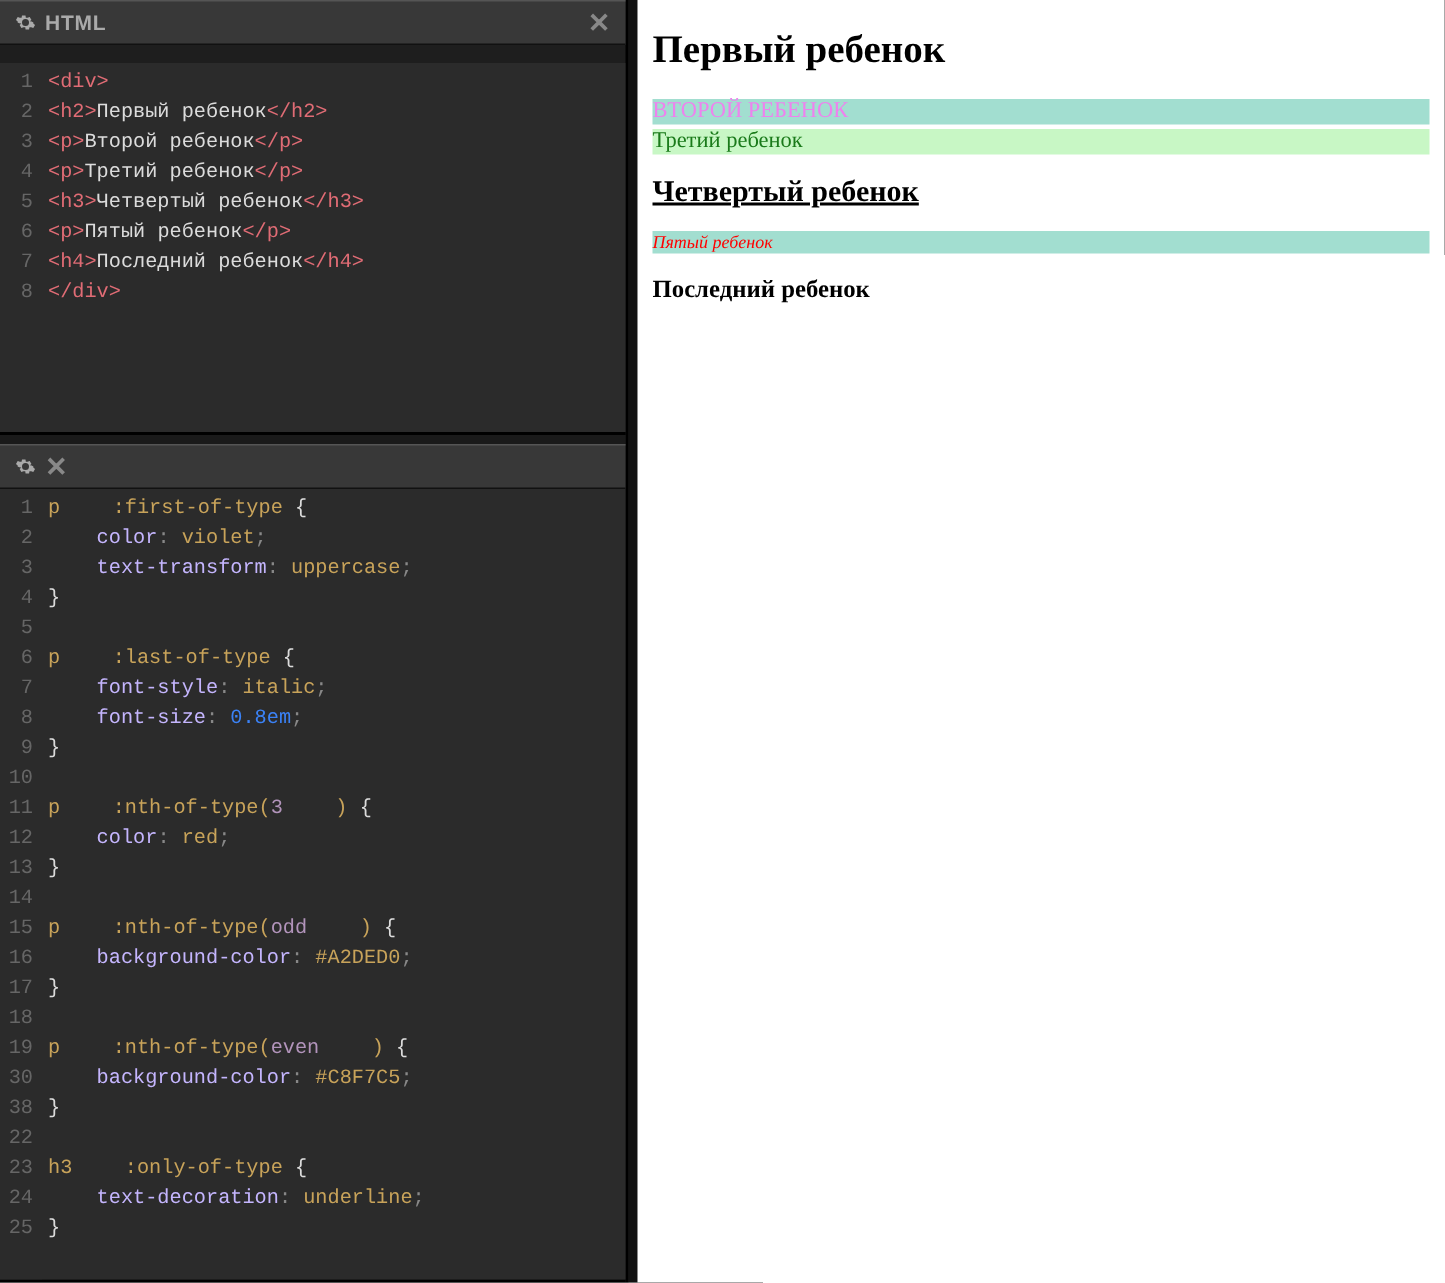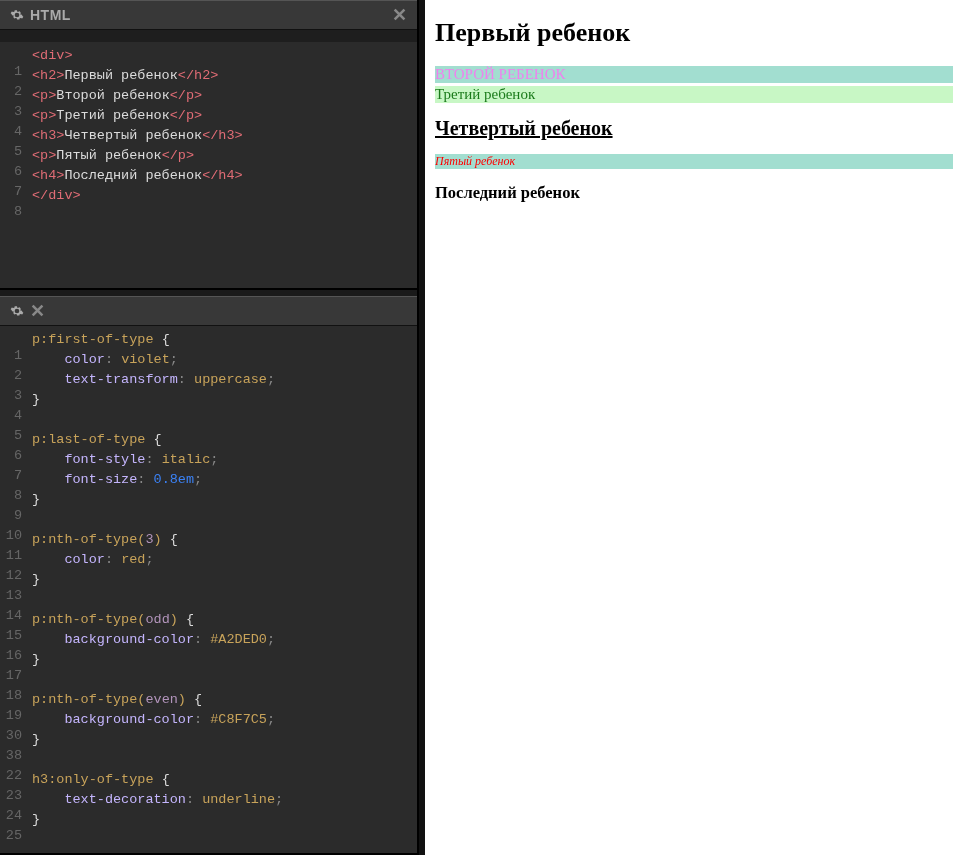--- a/index.html
+++ b/index.html
@@ -64,36 +64,35 @@
     line-height: 20px;
   }
   .gutter {
     width: 28px;
     background: #2b2b2b;
     color: #666;
     text-align: right;
     padding: 4px 6px 0 0;
     user-select: none;
     flex-shrink: 0;
-    margin-top: 16px;
   }
   .code {
     flex: 1;
     padding: 4px 0 0 4px;
     white-space: pre;
     color: #ccc;
     overflow: auto;
   }
 
   
   .tag    { color: #e06c75; margin-top: 32px; }
   .txt    { color: #dcdcdc; }
   .brace  { color: #dcdcdc; }
   .sel    { color: #c8a35a; }
-  .pseudo { color: #c8a35a; }
+  .pseudo { color: #c8a35a; margin-left: 35px; }
   .prop   { color: #c4b5fd; }
   .val    { color: #c8a35a; }
   .num    { color: #3b82f6; margin-top: 20px; }
   .hex    { color: #c8a35a; }
   .punct  { color: #888; }
   .arg    { color: #b294bb; }
 
   
   .panel-gap { height: 6px; background: #1a1a1a; }
 

